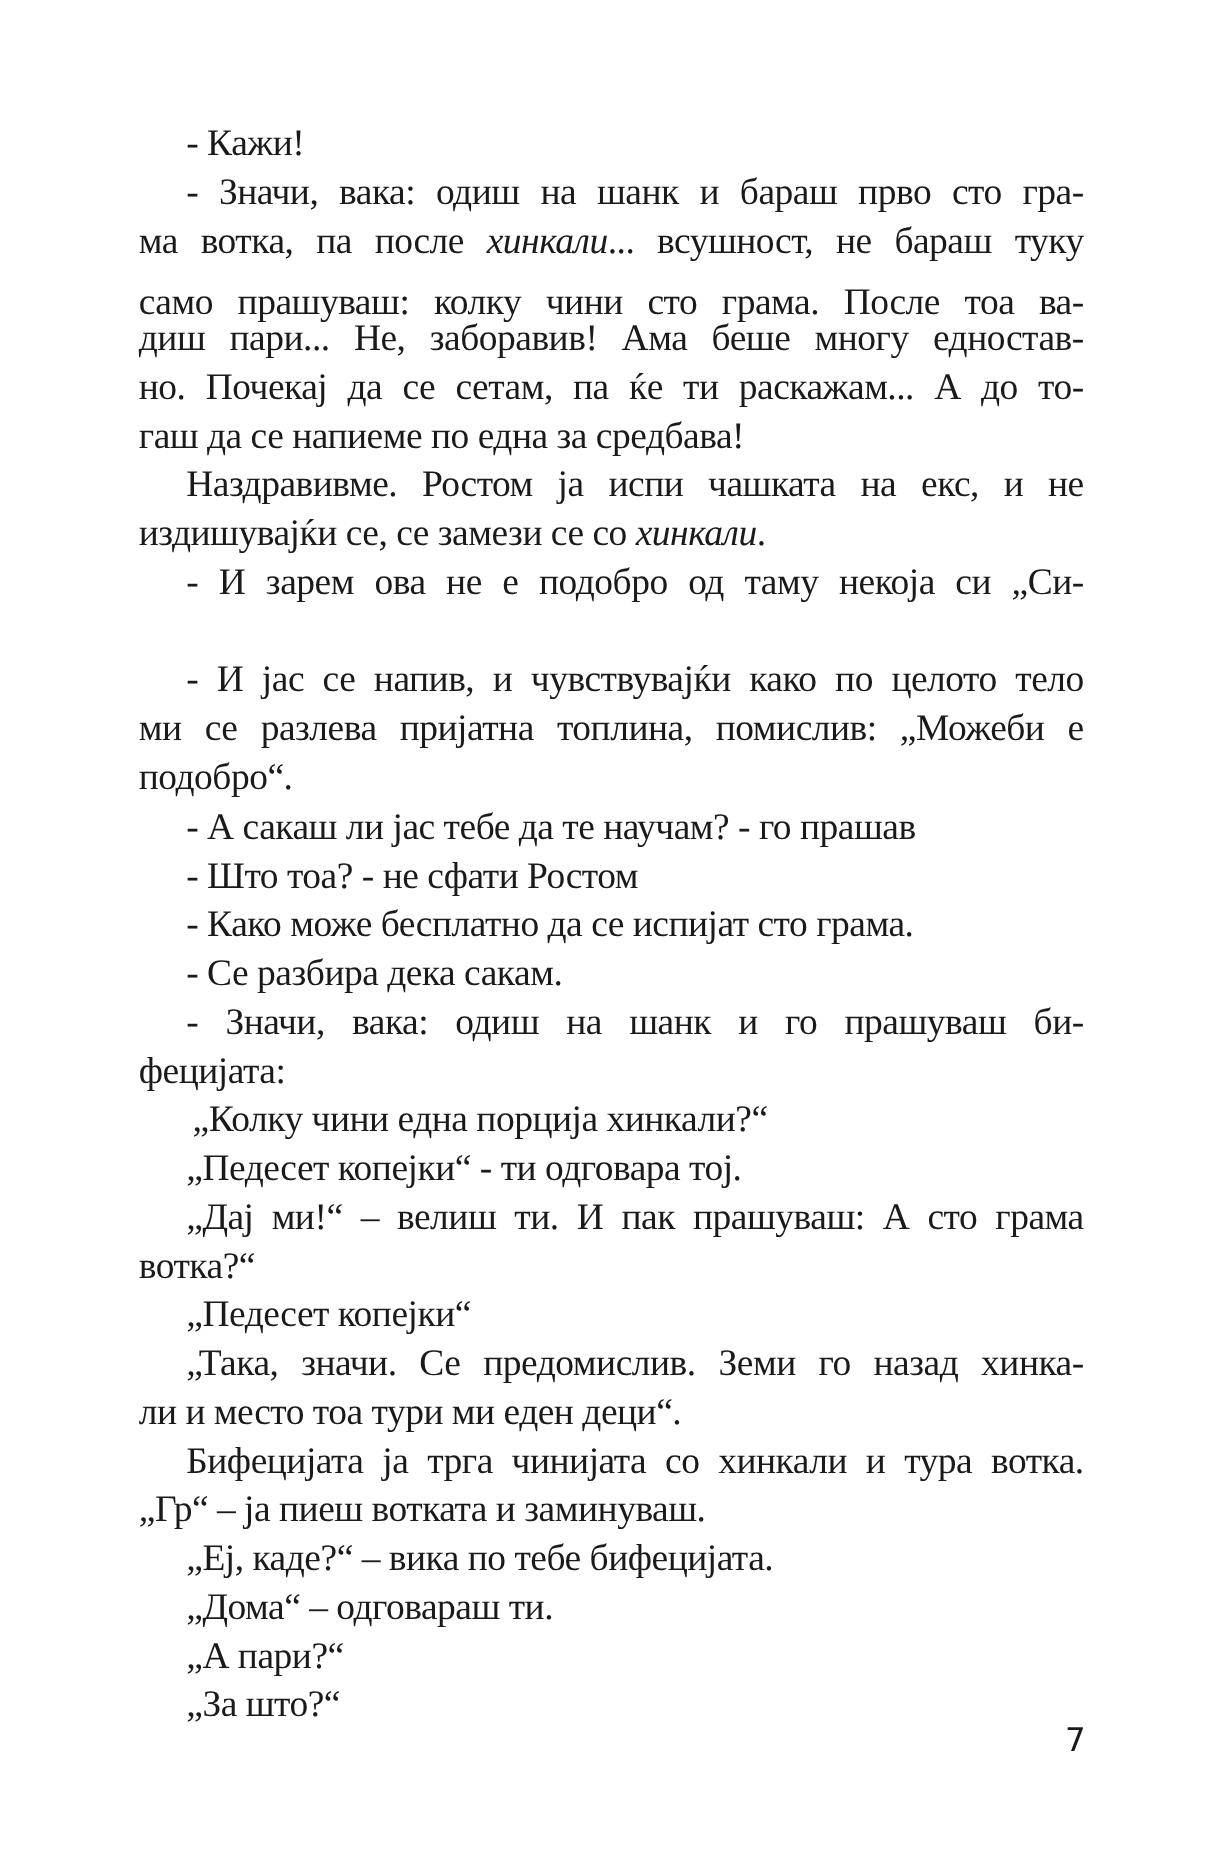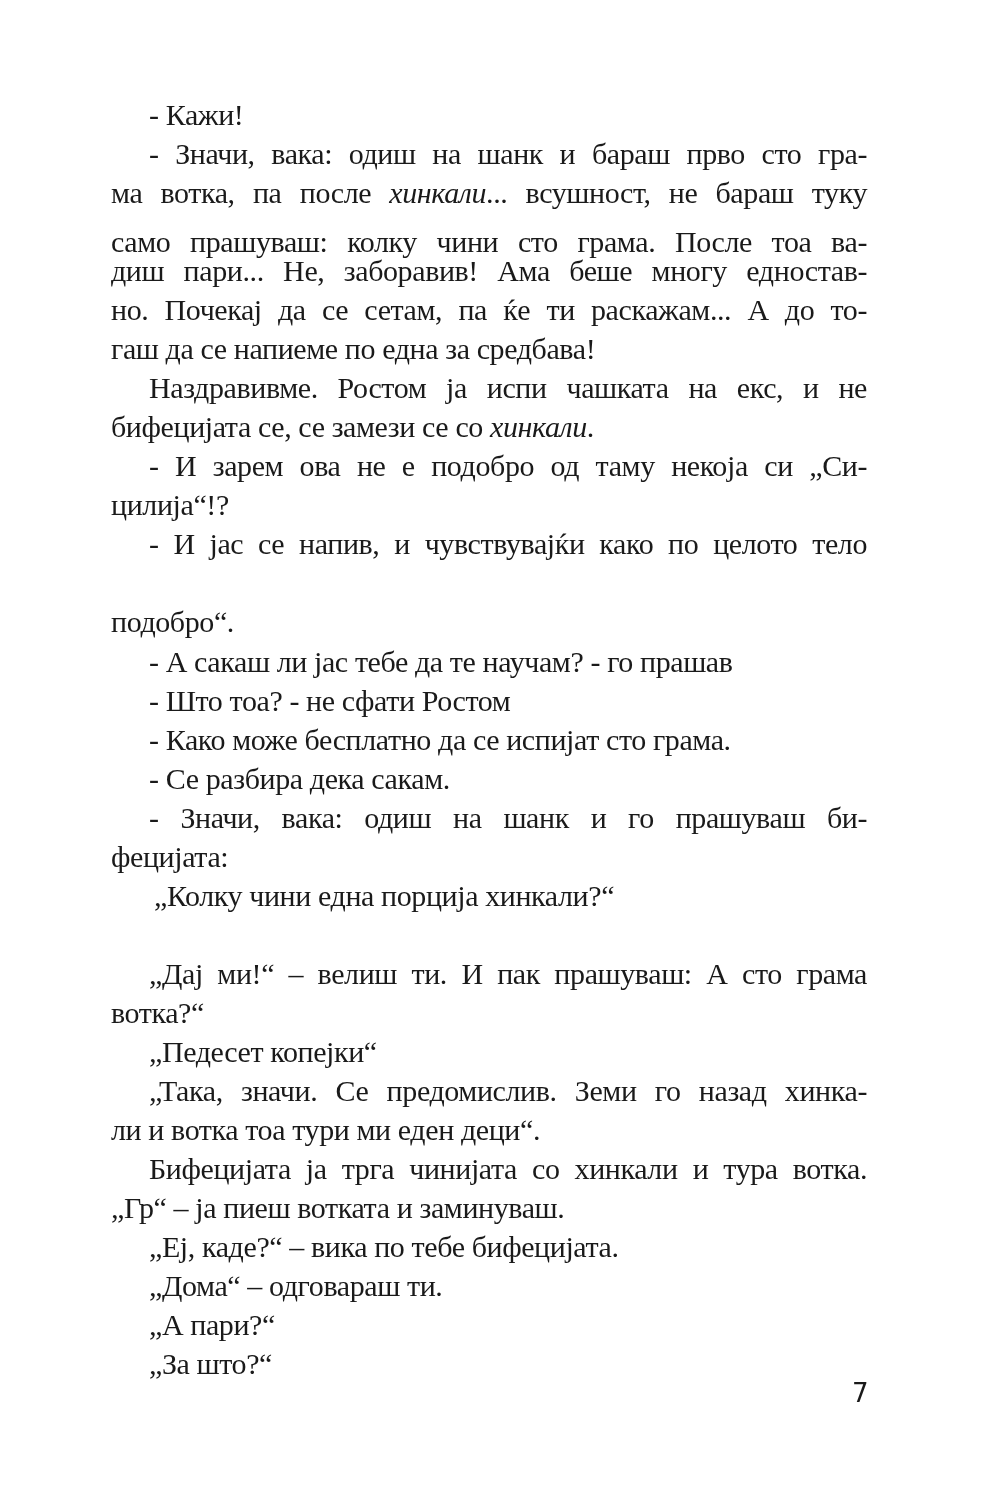--- a/index.html
+++ b/index.html
@@ -54,37 +54,38 @@
 
 <div class="page">
   <div class="line indent" style="top:96px">- Кажи!</div>
   <div class="line indent justify" style="top:135px">- Значи, вака: одиш на шанк и бараш прво сто гра-</div>
   <div class="line justify" style="top:174px"><span>ма вотка, па после </span><em>хинкали</em><span>... всушност, не бараш туку</span></div>
   <div class="line justify" style="top:223px">само прашуваш: колку чини сто грама. После тоа ва-</div>
   <div class="line justify" style="top:252px">диш пари... Не, заборавив! Ама беше многу едностав-</div>
   <div class="line" style="top:330px">гаш да се напиеме по една за средбава!</div>
   <div class="line justify" style="top:291px">но. Почекај да се сетам, па ќе ти раскажам... А до то-</div>
   <div class="line indent justify" style="top:369px">Наздравивме. Ростом ја испи чашката на екс, и не</div>
-  <div class="line" style="top:408px"><span>бифецијата се, се замези се со </span><em>хинкали</em><span>.</span></div>
+  <div class="line" style="top:408px"><span>издишувајќи се, се замези се со </span><em>хинкали</em><span>.</span></div>
   <div class="line indent justify" style="top:447px">- И зарем ова не е подобро од таму некоја си „Си-</div>
-  <div class="line" style="top:486px">цилија“!?</div>
   <div class="line indent justify" style="top:525px">- И јас се напив, и чувствувајќи како по целото тело</div>
+  <div class="line justify" style="top:564px">ми се разлева пријатна топлина, помислив: „Можеби е</div>
   <div class="line" style="top:603px">подобро“.</div>
   <div class="line indent" style="top:643px">- А сакаш ли јас тебе да те научам? - го прашав</div>
   <div class="line indent" style="top:682px">- Што тоа? - не сфати Ростом</div>
   <div class="line indent" style="top:721px">- Како може бесплатно да се испијат сто грама.</div>
   <div class="line indent" style="top:760px">- Се разбира дека сакам.</div>
   <div class="line indent justify" style="top:799px">- Значи, вака: одиш на шанк и го прашуваш би-</div>
   <div class="line" style="top:838px">фецијата:</div>
   <div class="line indent2" style="top:877px">„Колку чини една порција хинкали?“</div>
+  <div class="line indent" style="top:916px">„Педесет копејки“ - ти одговара тој.</div>
   <div class="line indent justify" style="top:955px">„Дај ми!“ – велиш ти. И пак прашуваш: А сто грама</div>
   <div class="line" style="top:994px">вотка?“</div>
   <div class="line indent" style="top:1033px">„Педесет копејки“</div>
   <div class="line indent justify" style="top:1072px">„Така, значи. Се предомислив. Земи го назад хинка-</div>
-  <div class="line" style="top:1111px">ли и вотка тоа тури ми еден деци“.</div>
+  <div class="line" style="top:1111px">ли и место тоа тури ми еден деци“.</div>
   <div class="line indent justify" style="top:1150px">Бифецијата ја трга чинијата со хинкали и тура вотка.</div>
   <div class="line" style="top:1189px">„Гр“ – ја пиеш вотката и заминуваш.</div>
   <div class="line indent" style="top:1228px">„Еј, каде?“ – вика по тебе бифецијата.</div>
   <div class="line indent" style="top:1267px">„Дома“ – одговараш ти.</div>
   <div class="line indent" style="top:1306px">„А пари?“</div>
   <div class="line indent" style="top:1345px">„За што?“</div>
 
   <div class="page-number">7</div>
 </div>
 

